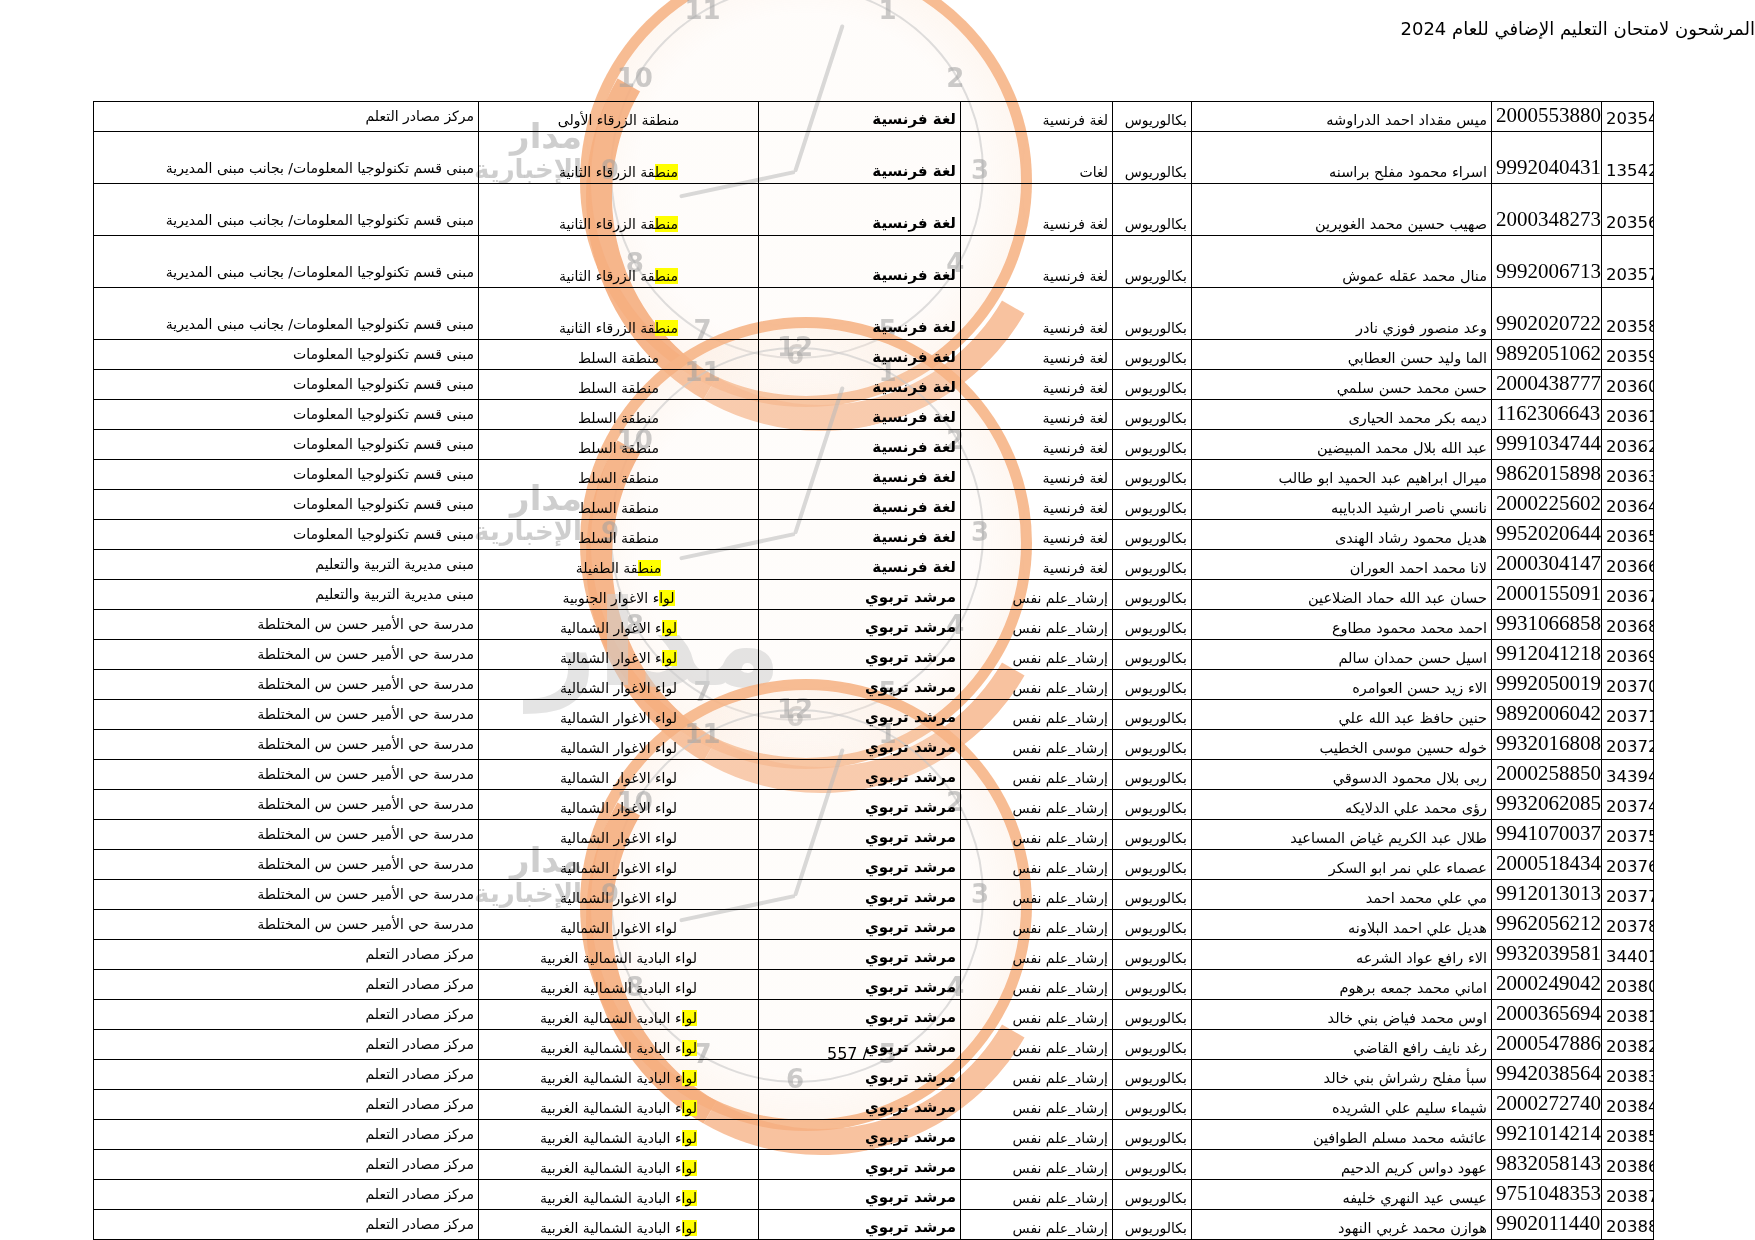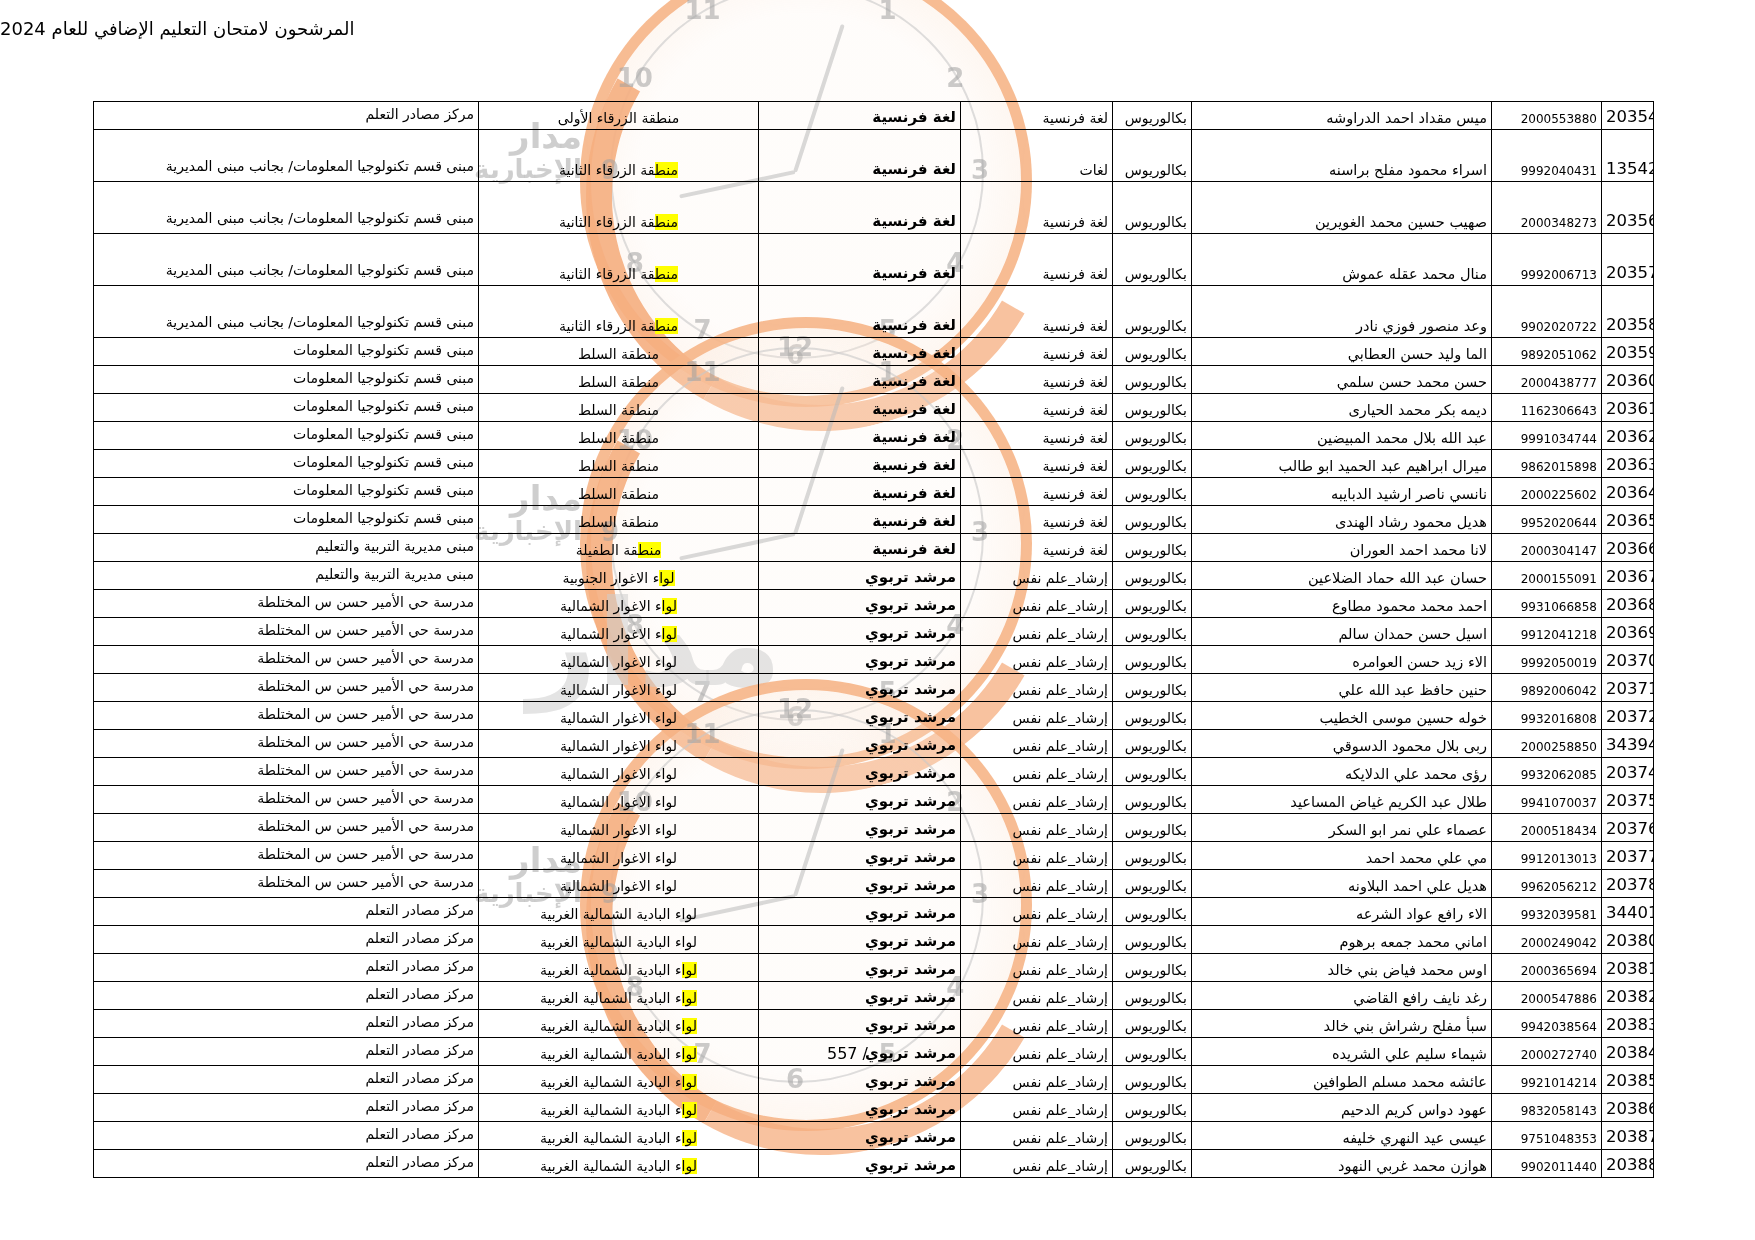--- a/index.html
+++ b/index.html
@@ -42,21 +42,21 @@
   }
   .wm-brand .b1{font-size:34px;}
   .wm-brand .b2{font-size:26px;}
   .wm-big{
     position:absolute;color:rgba(205,205,205,0.55);
     font-weight:bold;white-space:nowrap;
   }
   
   .title{
     position:absolute;top:18px;left:0;width:100%;
-    text-align:left;font-size:18px;color:#000;z-index:2;
+    text-align:right;font-size:18px;color:#000;z-index:2;
   }
   .pagenum{
     position:absolute;top:1044px;left:698px;width:170px;
     text-align:right;font-size:16px;color:#000;z-index:2;
   }
   
   table.tbl{
     position:absolute;left:93px;top:101px;width:1560px;
     border-collapse:collapse;table-layout:fixed;z-index:1;
     background:transparent;
@@ -73,21 +73,21 @@
   tr.row{height:23px;}
   tr.row-first{height:24px;}
   tr.row-tall{height:52px;}
   td.c-loc{font-size:14px;text-align:right;white-space:pre-line;line-height:23px;padding-right:6px;}
   tr.row-tall td.c-loc{line-height:24px;}
   td.c-region{font-size:14px;text-align:center;}
   td.c-subject{font-size:15px;font-weight:bold;text-align:right;padding-right:14px;}
   td.c-spec{font-size:14px;text-align:right;padding-right:8px;}
   td.c-degree{font-size:14px;text-align:right;padding-right:2px;padding-left:1px;}
   td.c-name{font-size:14.5px;text-align:right;padding-right:3px;}
-  td.c-id{font-size:12px;text-align:right;padding-right:4px;}
+  td.c-id{font-size:21px;text-align:right;padding-right:4px;font-family:Liberation Serif, serif;}
   td.c-serial{font-size:16.5px;text-align:right;padding-right:3px;padding-left:1px;}
   .hl{background:#ffff00;}
 </style>
 </head>
 <body>
 
 <div class="page">
   <div class="wm" id="watermark">
       <div class="wm-ring" style="left: 580px; top: -45px; width: 430px; height: 430px;"></div>
       <div class="wm-inner" style="left: 610px; top: -15px; width: 370px; height: 370px;"></div>

